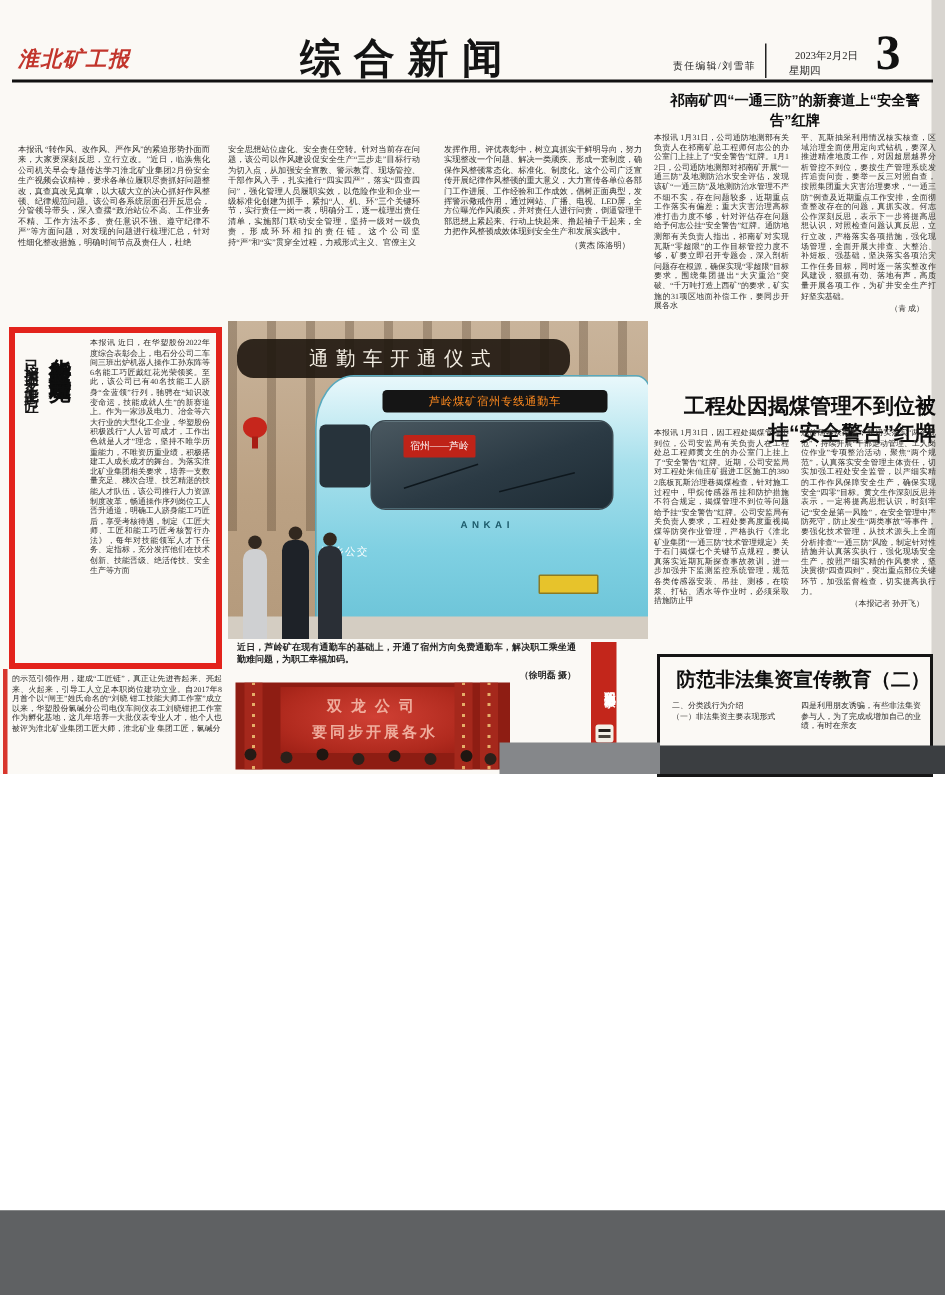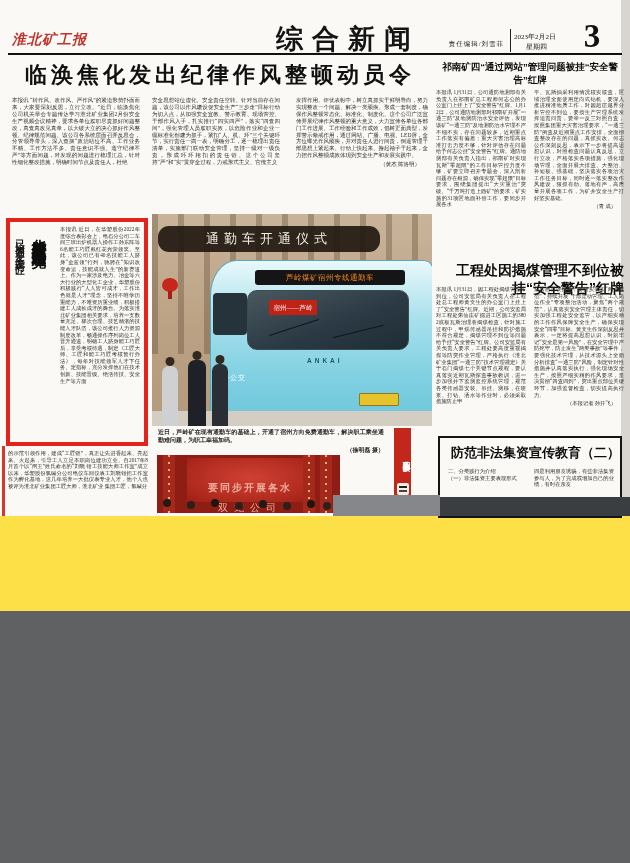--- a/index.html
+++ b/index.html
@@ -1,29 +1,29 @@
 <!DOCTYPE html>
 <html><head>
 <meta charset="utf-8">
 <style>
   html,body{margin:0;padding:0;background:#5f6163;}
-  .sheet{position:relative;width:630px;height:611px;background:#fde047;overflow:hidden;
+  .sheet{position:relative;width:630px;height:807px;background:#ffffff;overflow:hidden;
          font-family:"Liberation Serif",serif;-webkit-font-smoothing:antialiased;}
   .abs{position:absolute;}
   .paper{left:0;top:0;width:630px;height:516px;background:#fbf9f5;}
   .edge-strip{left:621px;top:0;width:9px;height:497px;background:#d8d5d0;}
 
   
   .masthead{left:12px;top:31px;width:90px;height:22px;color:#c2352c;font-weight:bold;
             font-size:14px;letter-spacing:1px;font-style:italic;}
-  .section-title{left:200px;top:21px;width:220px;height:32px;text-align:right;font-weight:bold;
+  .section-title{left:200px;top:21px;width:220px;height:32px;text-align:left;font-weight:bold;
                  font-size:27px;letter-spacing:9px;color:#141414;font-family:"Liberation Sans",sans-serif;}
   .editor{left:410px;top:40px;width:94px;height:10px;font-size:6.5px;color:#222;text-align:right;letter-spacing:1px;}
   .header-vline{left:510px;top:29px;width:1px;height:23px;background:#222;}
-  .date1{left:514px;top:32px;width:58px;height:9px;font-size:7px;color:#222;text-align:left;}
+  .date1{left:514px;top:32px;width:58px;height:9px;font-size:7px;color:#222;text-align:right;}
   .date2{left:526px;top:42px;width:58px;height:9px;font-size:7px;color:#222;}
   .page-num{left:570px;top:18px;width:44px;height:38px;font-size:33px;font-weight:bold;color:#111;text-align:center;}
   .header-rule{left:8px;top:53px;width:614px;height:2px;background:#111;}
 
   
   .lead-headline{left:10px;top:60px;width:420px;height:30px;text-align:center;font-weight:bold;
                  font-size:22px;letter-spacing:4px;color:#101010;font-family:"Liberation Sans",sans-serif;}
   .bodytext{font-size:5.5px;line-height:6.9px;color:#302f2d;text-align:justify;word-break:break-all;}
   .smallbody{font-size:5.3px;line-height:6.6px;color:#302f2d;text-align:justify;word-break:break-all;}
   .lead-c1{left:12px;top:97px;width:128px;height:117px;}
@@ -44,21 +44,21 @@
   
   .photo1{left:152px;top:214px;width:280px;height:212px;overflow:hidden;
           background:linear-gradient(180deg,#c9b49b 0%,#bba183 55%,#b49a7c 100%);}
   .p1-windows{left:0;top:0;width:280px;height:140px;
       background:repeating-linear-gradient(90deg,rgba(90,70,50,.35) 0 6px,rgba(0,0,0,0) 6px 26px);}
   .p1-banner{left:6px;top:12px;width:222px;height:26px;background:rgba(30,22,14,.9);color:#f4efe4;
              font-size:13px;letter-spacing:5px;text-align:center;line-height:26px;
              font-family:"Liberation Sans",sans-serif;border-radius:11px;}
   .p1-lantern{left:10px;top:64px;width:16px;height:14px;background:#c6261c;border-radius:50%;}
   .p1-lantern:after{content:"";position:absolute;left:6px;top:13px;width:4px;height:8px;background:#a81d14;}
-  .p1-bus{left:58px;top:46px;width:222px;height:166px;border-radius:26px 10px 0 0/36px 12px 0 0;
+  .p1-bus{left:58px;top:36px;width:222px;height:166px;border-radius:26px 10px 0 0/36px 12px 0 0;
           background:linear-gradient(180deg,#e9f8fb 0%,#a8e0ec 35%,#7fd0e2 70%,#6cc4d8 100%);
           border:1px solid #58a9bd;}
   .p1-led{position:absolute;left:44px;top:9px;width:150px;height:15px;background:#151515;color:#ff8a1e;
           font-size:7.5px;line-height:15px;text-align:center;letter-spacing:.5px;border-radius:3px;
           font-family:"Liberation Sans",sans-serif;}
   .p1-windshield{position:absolute;left:36px;top:29px;width:160px;height:58px;border-radius:10px;
           background:linear-gradient(160deg,#4a5860 0%,#2b3a44 55%,#1e2c35 100%);border:1px solid #3c4a52;}
   .p1-wiper{position:absolute;left:20px;top:36px;width:52px;height:1px;background:#0e171d;transform:rotate(-18deg);}
   .p1-wiper2{position:absolute;left:84px;top:40px;width:52px;height:1px;background:#0e171d;transform:rotate(-14deg);}
   .p1-placard{position:absolute;left:58px;top:39px;width:48px;height:15px;background:#bf2318;color:#fff;
@@ -80,21 +80,21 @@
   .caption{left:158px;top:429px;width:226px;height:17px;font-size:6px;line-height:7.8px;
            color:#262626;text-align:justify;word-break:break-all;font-weight:bold;}
   .credit{left:158px;top:446px;width:226px;height:8px;font-size:6px;color:#262626;text-align:right;
           padding-right:40px;font-weight:bold;}
 
   
   .photo2{left:157px;top:455px;width:183px;height:58px;overflow:hidden;background:#8e1d13;}
   .p2-panel{left:30px;top:3px;width:126px;height:44px;
             background:radial-gradient(ellipse at 50% 45%,#d04034 0%,#b02a1e 70%,#9c1f15 100%);}
   .p2-line1{left:0;top:6px;width:126px;text-align:center;color:#efad9d;font-size:10px;letter-spacing:6px;
-            font-weight:normal;font-family:"Liberation Sans",sans-serif;margin-top:37px;}
+            font-weight:bold;font-family:"Liberation Sans",sans-serif;}
   .p2-line2{left:0;top:23px;width:126px;text-align:center;color:#efad9d;font-size:10px;letter-spacing:2px;
             font-weight:bold;font-family:"Liberation Sans",sans-serif;}
   .p2-sidebanner{top:0;width:12px;height:58px;background:#a5281c;
             background-image:repeating-linear-gradient(180deg,rgba(240,197,118,.85) 0 2px,rgba(0,0,0,0) 2px 7px);
             background-size:2px 100%;background-position:5px 0;background-repeat:no-repeat;}
   .p2-b1{left:6px;} .p2-b2{left:146px;} .p2-b3{left:163px;}
   .p2-heads{left:6px;top:44px;width:8px;height:8px;border-radius:50%;background:#241a15;
       box-shadow:24px 2px 0 #2b201a,48px 0 0 #1f1611,72px 3px 0 #2b201a,96px 1px 0 #241a15,
                  120px 3px 0 #2b201a,144px 1px 0 #1f1611,160px 3px 0 #2b201a;}
 
@@ -137,21 +137,20 @@
 
   <div class="abs masthead">淮北矿工报</div>
   <div class="abs section-title">综合新闻</div>
   <div class="abs editor">责任编辑/刘雪菲</div>
   <div class="abs header-vline"></div>
   <div class="abs date1">2023年2月2日</div>
   <div class="abs date2">星期四</div>
   <div class="abs page-num">3</div>
   <div class="abs header-rule"></div>
 
-  <div class="abs lead-headline">临涣焦化发出纪律作风整顿动员令</div>
   <div class="abs bodytext lead-c1">本报讯 “转作风、改作风、严作风”的紧迫形势扑面而来，大家要深刻反思，立行立改。”近日，临涣焦化公司机关早会专题传达学习淮北矿业集团2月份安全生产视频会议精神，要求各单位履职尽责抓好问题整改，真查真改见真章，以大破大立的决心抓好作风整顿、纪律规范问题。该公司各系统层面召开反思会，分管领导带头，深入查摆“政治站位不高、工作业务不精、工作方法不多、责任意识不强、遵守纪律不严”等方面问题，对发现的问题进行梳理汇总，针对性细化整改措施，明确时间节点及责任人，杜绝</div>
   <div class="abs bodytext lead-c2">安全思想站位虚化、安全责任空转。针对当前存在问题，该公司以作风建设促安全生产“三步走”目标行动为切入点，从加强安全宣教、警示教育、现场管控、干部作风入手，扎实推行“四实四严”，落实“四查四问”，强化管理人员履职实效，以危险作业和企业一级标准化创建为抓手，紧扣“人、机、环”三个关键环节，实行责任一岗一表，明确分工，逐一梳理出责任清单，实施部门联动安全管理，坚持一级对一级负责，形成环环相扣的责任链。这个公司坚持“严”和“实”贯穿全过程，力戒形式主义、官僚主义</div>
   <div class="abs bodytext lead-c3">
     <span>发挥作用。评优表彰中，树立真抓实干鲜明导向，努力实现整改一个问题、解决一类顽疾、形成一套制度，确保作风整顿常态化、标准化、制度化。这个公司广泛宣传开展纪律作风整顿的重大意义，大力宣传各单位各部门工作进展、工作经验和工作成效，倡树正面典型，发挥警示儆戒作用，通过网站、广播、电视、LED屏，全方位曝光作风顽疾，并对责任人进行问责，倒逼管理干部思想上紧起来、行动上快起来、撸起袖子干起来，全力把作风整顿成效体现到安全生产和发展实践中。</span>
     <span class="byline">（黄杰 陈洛明）</span>
   </div>
 
   <div class="abs red-box">
     <div class="abs box-kicker">已培养四十名能工巧匠</div>
     <div class="abs box-headline">华塑股份人才成长之路越走越宽</div>
@@ -193,21 +192,21 @@
     <div class="abs p2-sidebanner p2-b2"></div>
     <div class="abs p2-sidebanner p2-b3"></div>
     <div class="abs p2-heads"></div>
   </div>
 
   <div class="abs campaign">
     <div class="abs campaign-text">我为职工办实事</div>
     <div class="abs campaign-seal"></div>
   </div>
 
-  <div class="abs rt-headline">祁南矿四“通过网站”管理问题被挂“安全警告”红牌</div>
+  <div class="abs rt-headline">祁南矿四“一通三防”的新赛道上“安全警告”红牌</div>
   <div class="abs smallbody rt-c1">本报讯 1月31日，公司通防地测部有关负责人在祁南矿总工程师何志公的办公室门上挂上了“安全警告”红牌。1月12日，公司通防地测部对祁南矿开展“一通三防”及地测防治水安全评估，发现该矿“一通三防”及地测防治水管理不严不细不实，存在问题较多，近期重点工作落实有偏差；重大灾害治理高标准打击力度不够，针对评估存在问题给予何志公挂“安全警告”红牌。通防地测部有关负责人指出，祁南矿对实现瓦斯“零超限”的工作目标管控力度不够，矿要立即召开专题会，深入剖析问题存在根源，确保实现“零超限”目标要求，围绕集团提出“大灾重治”突破、“千万吨打造上西矿”的要求，矿实施的31项区地面补偿工作，要同步开展各水</div>
   <div class="abs smallbody rt-c2">
     <span>平、瓦斯抽采利用情况核实核查，区域治理全面使用定向式钻机，要深入推进精准地质工作，对因超层越界分析管控不到位，要按生产管理系统发挥追责问责，要举一反三对照自查，按照集团重大灾害治理要求，“一通三防”例查及近期重点工作安排，全面彻查整改存在的问题，真抓实改。何志公作深刻反思，表示下一步将提高思想认识，对照检查问题认真反思，立行立改，严格落实各项措施，强化现场管理，全面开展大排查、大整治、补短板、强基础，坚决落实各项治灾工作任务目标，同时逐一落实整改作风建设，狠抓有劲、落地有声，高质量开展各项工作，为矿井安全生产打好坚实基础。</span>
     <span class="byline">（青 成）</span>
   </div>
 
   <div class="abs rb-headline">工程处因揭煤管理不到位被挂“安全警告”红牌</div>
   <div class="abs smallbody rb-c1">本报讯 1月31日，因工程处揭煤管理不到位，公司安监局有关负责人在工程处总工程师黄文生的办公室门上挂上了“安全警告”红牌。近期，公司安监局对工程处朱仙庄矿掘进工区施工的3802底板瓦斯治理巷揭煤检查，针对施工过程中，甲烷传感器吊挂和防护措施不符合规定，揭煤管理不到位等问题给予挂“安全警告”红牌。公司安监局有关负责人要求，工程处要高度重视揭煤等防突作业管理，严格执行《淮北矿业集团“一通三防”技术管理规定》关于石门揭煤七个关键节点规程，要认真落实近期瓦斯探查事故教训，进一步加强井下监测监控系统管理，规范各类传感器安装、吊挂、测移，在喷浆、打钻、洒水等作业时，必须采取措施防止甲</div>
   <div class="abs smallbody rb-c2">
     <span>烷传感器误报警；要切实落实“两个规范”，持续开展“干部走动管理、工人岗位作业”专项整治活动，聚焦“两个规范”，认真落实安全管理主体责任，切实加强工程处安全监管，以严细实精的工作作风保障安全生产，确保实现安全“四零”目标。黄文生作深刻反思并表示，一定将提高思想认识，时刻牢记“安全是第一风险”，在安全管理中严防死守，防止发生“两类事故”等事件，要强化技术管理，从技术源头上全面分析排查“一通三防”风险，制定针对性措施并认真落实执行，强化现场安全生产，按照严细实精的作风要求，坚决贯彻“四查四到”，突出重点部位关键环节，加强监督检查，切实提高执行力。</span>

